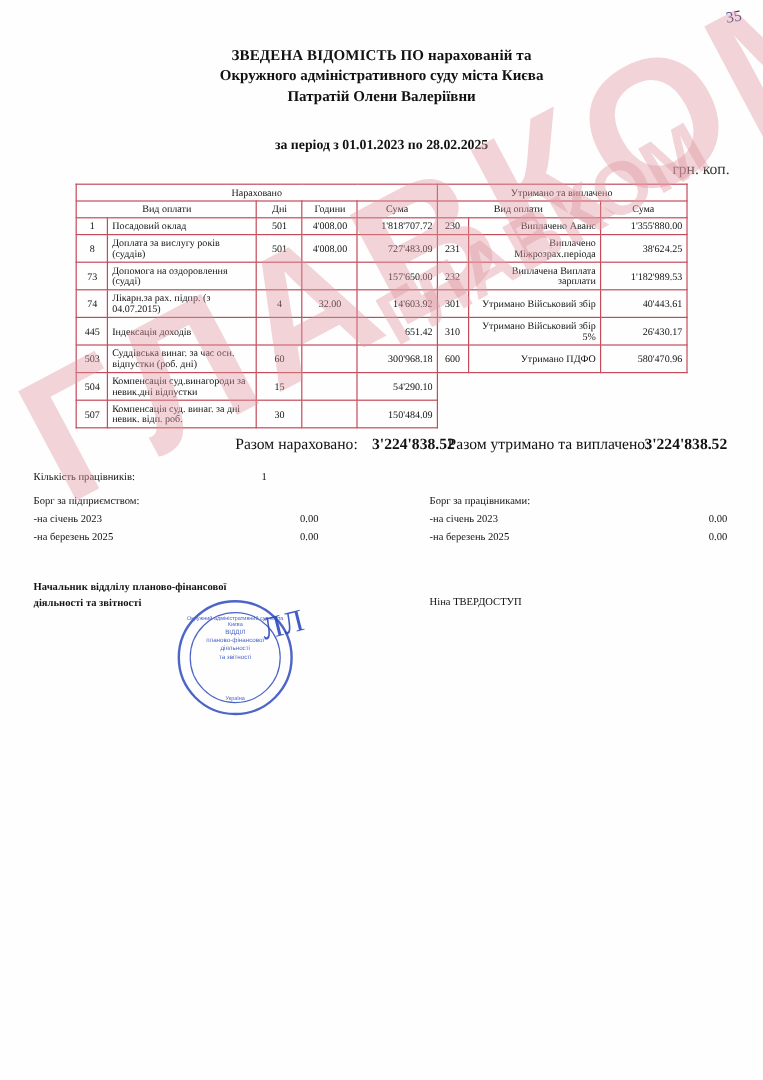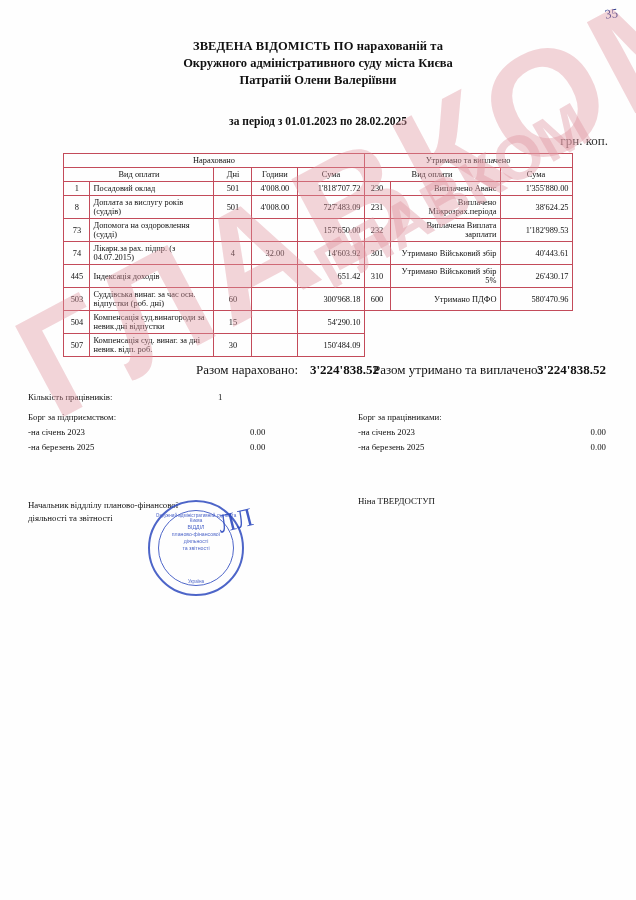--- a/index.html
+++ b/index.html
@@ -154,21 +154,21 @@
   .lower .lw-val { position: absolute; left: 222px; }
   .lower .rw-label { position: absolute; left: 330px; }
   .lower .rw-val { position: absolute; right: 2px; }
   .lower .count-val { position: absolute; left: 190px; }
   .sign {
     width: 580px;
     margin: 26px auto 0 auto;
     position: relative;
     font-size: 8.8px;
   }
-  .sign .who { position: absolute; left: 0; top: 16px; width: 200px; line-height: 13px; }
+  .sign .who { position: absolute; left: 0; top: 0; width: 200px; line-height: 13px; font-weight: bold; }
   .sign .name { position: absolute; left: 330px; top: 13px; }
   
   .stamp {
     position: absolute;
     left: 148px;
     top: 500px;
     width: 92px;
     height: 92px;
     border: 2px solid #2f4bbf;
     border-radius: 50%;

